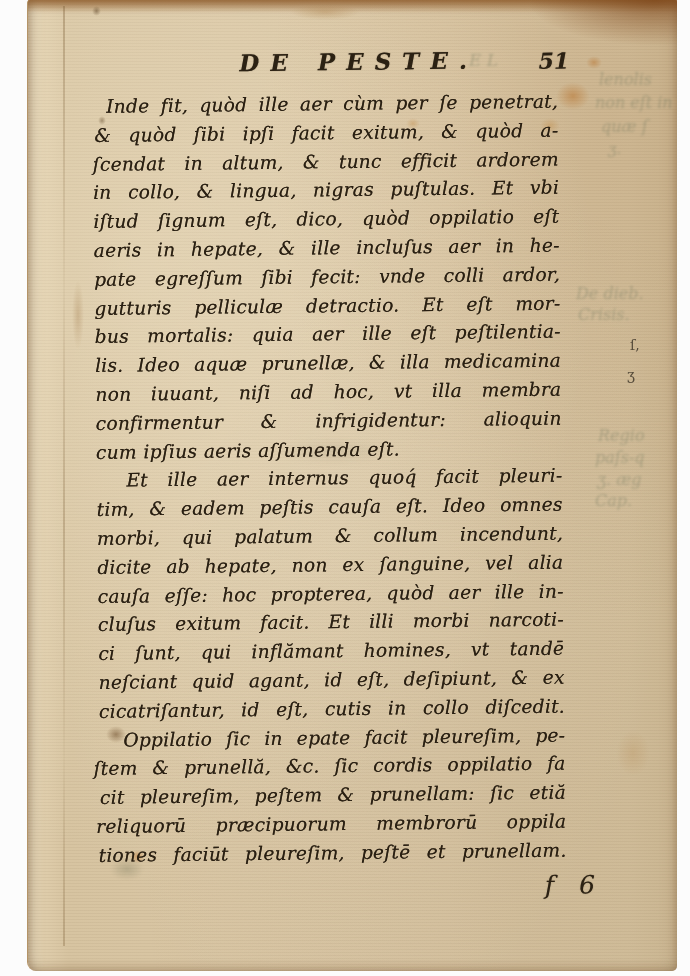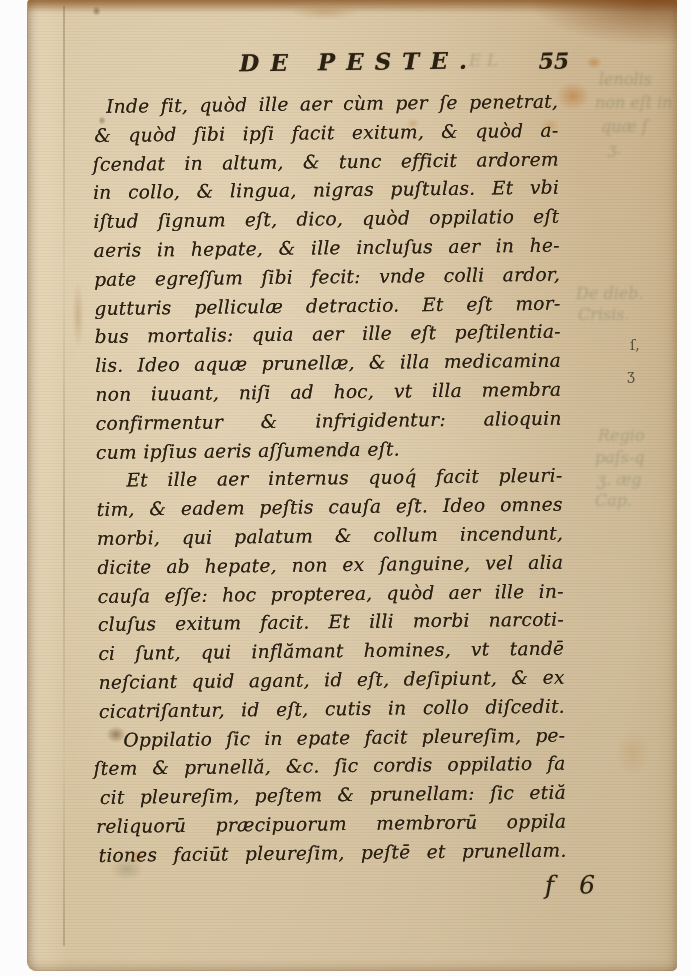--- a/index.html
+++ b/index.html
@@ -79,21 +79,21 @@
   <div class="stain" style="left:102px;top:850px;width:15px;height:13px;background:radial-gradient(ellipse,rgba(192,122,53,.55),transparent 70%);"></div>
   <div class="stain" style="left:588px;top:730px;width:34px;height:46px;background:radial-gradient(ellipse,rgba(185,145,92,.3),transparent 70%);"></div>
   <div class="stain" style="left:246px;top:438px;width:120px;height:26px;background:radial-gradient(ellipse,rgba(150,140,110,.18),transparent 70%);filter:blur(2px);"></div>
   <div class="stain" style="left:44px;top:280px;width:12px;height:70px;border-radius:40%;background:radial-gradient(ellipse,rgba(167,131,84,.35),transparent 70%);"></div>
   <div class="stain" style="left:64px;top:6px;width:9px;height:10px;background:radial-gradient(ellipse,rgba(90,65,35,.5),transparent 70%);"></div>
   <div class="stain" style="left:70px;top:116px;width:8px;height:9px;background:radial-gradient(ellipse,rgba(90,65,35,.45),transparent 70%);"></div>
 
   <div class="print">
     <div class="header">
       <div class="running-title">DE PESTE.</div>
-      <div class="page-number">55</div>
+      <div class="page-number">51</div>
     </div>
 
     <div class="textblock">
         <div class="line j" style="text-indent: 14px;">Inde fit, quòd ille aer cùm per ſe penetrat,</div>
         <div class="line j" style="text-indent: 2px;">&amp; quòd ſibi ipſi facit exitum, &amp; quòd a-</div>
         <div class="line j" style="text-indent: 0px;">ſcendat in altum, &amp; tunc efficit ardorem</div>
         <div class="line j" style="text-indent: 0px;">in collo, &amp; lingua, nigras puſtulas. Et vbi</div>
         <div class="line j" style="text-indent: 0px;">iſtud ſignum eſt, dico, quòd oppilatio eſt</div>
         <div class="line j" style="text-indent: 0px;">aeris in hepate, &amp; ille incluſus aer in he-</div>
         <div class="line j" style="text-indent: 0px;">pate egreſſum ſibi fecit: vnde colli ardor,</div>

